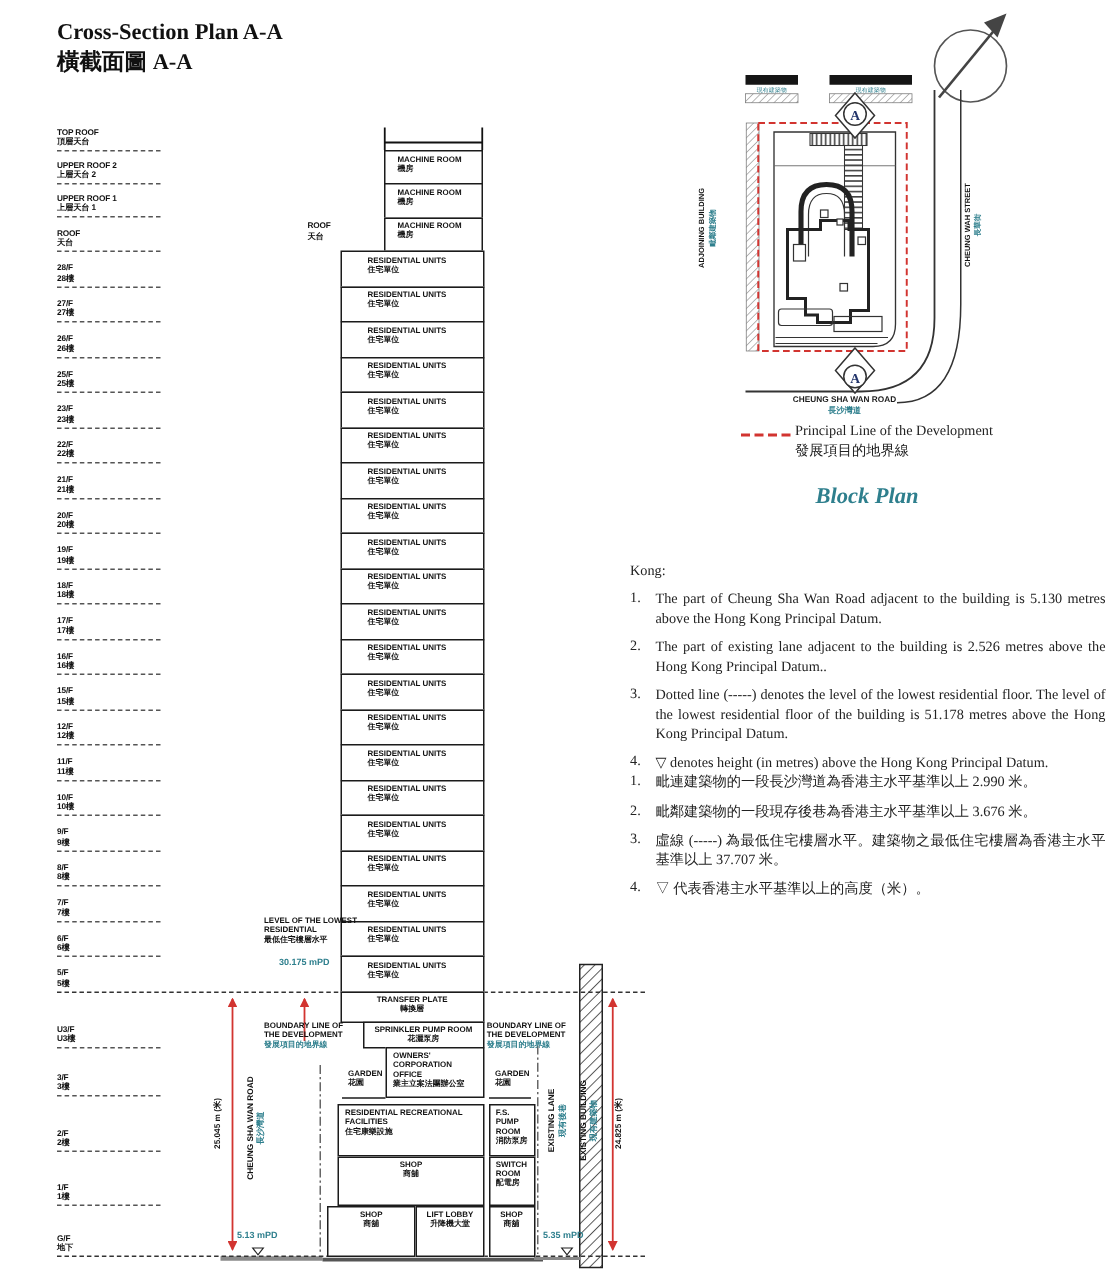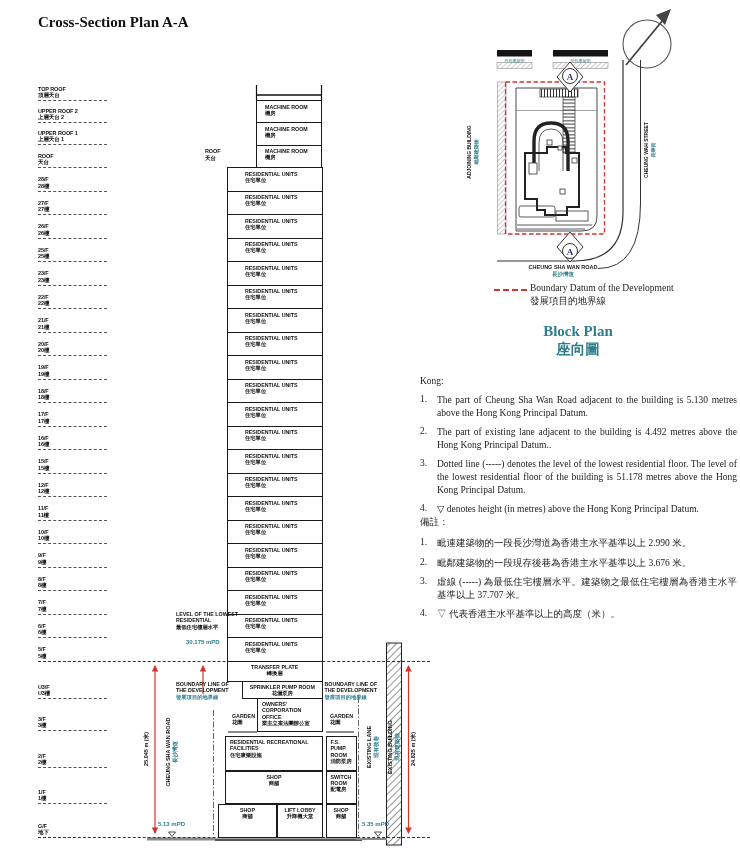--- a/index.html
+++ b/index.html
@@ -118,20 +118,21 @@
     <rect x="556" y="211" width="32" height="10" fill="none" stroke="#333" stroke-width="0.8"></rect>
     <line x1="517" y1="225" x2="592" y2="225" stroke="#333" stroke-width="0.8"></line>
     <line x1="517" y1="229" x2="585" y2="229" stroke="#333" stroke-width="0.8"></line>
 
     <polygon points="570,62 583,77 570,92 557,77" fill="#fff" stroke="#333" stroke-width="1"></polygon>
     <polygon points="570,232 583,247 570,262 557,247" fill="#fff" stroke="#333" stroke-width="1"></polygon>
   </svg>
 
   <div class="title">
     <div>Cross-Section Plan A-A</div>
+    <div>橫截面圖 A-A</div>
   </div>
 
   <div id="floors">
       <div class="fl" style="left: 38px; top: 85.5px;">
         <div>TOP ROOF</div>
         <div>頂層天台</div>
       </div>
       <div class="fdash" style="left: 38px; top: 100px; width: 69px;"></div>
       <div class="fl" style="left: 38px; top: 107.5px;">
         <div>UPPER ROOF 2</div>
@@ -480,49 +481,47 @@
 
   <div class="bp-road" style="left:503px;top:264px;width:120px;">
     <div>CHEUNG SHA WAN ROAD</div>
     <div class="teal">長沙灣道</div>
   </div>
 
   <div class="acirc" style="left:562px;top:68px;">A</div>
   <div class="acirc" style="left:562px;top:243px;">A</div>
 
   <div class="legend-swatch" style="left:494px;top:289px;"></div>
-  <div class="legend-txt" style="left:530px;top:282px;">Boundary Datum of the Development</div>
+  <div class="legend-txt" style="left:530px;top:282px;">Principal Line of the Development</div>
   <div class="legend-txt" style="left:530px;top:295px;">發展項目的地界線</div>
 
-  <div class="bp-title" style="left:468px;top:322px;">Block Plan</div>
-  <div class="bp-title" style="left:468px;top:340px;font-size:14.5px;">座向圖</div>
+  <div class="bp-title" style="left:468px;top:322px;font-style:italic;">Block Plan</div>
 
   <div class="notes" style="top:376px;">
     <div class="hd">Kong:</div>
     <div id="notes-en">
         <div class="nitem">
           <span class="num">1.</span>
           <span class="txt">The part of Cheung Sha Wan Road adjacent to the building is 5.130 metres above the Hong Kong Principal Datum.</span>
         </div>
         <div class="nitem">
           <span class="num">2.</span>
-          <span class="txt">The part of existing lane adjacent to the building is 4.492 metres above the Hong Kong Principal Datum..</span>
+          <span class="txt">The part of existing lane adjacent to the building is 2.526 metres above the Hong Kong Principal Datum..</span>
         </div>
         <div class="nitem">
           <span class="num">3.</span>
           <span class="txt">Dotted line (-----) denotes the level of the lowest residential floor. The level of the lowest residential floor of the building is 51.178 metres above the Hong Kong Principal Datum.</span>
         </div>
         <div class="nitem">
           <span class="num">4.</span>
           <span class="txt">▽ denotes height (in metres) above the Hong Kong Principal Datum.</span>
         </div>
       </div>
   </div>
   <div class="notes" style="top:516px;">
-    <div class="hd">備註：</div>
     <div id="notes-zh">
         <div class="nitem">
           <span class="num">1.</span>
           <span class="txt">毗連建築物的一段長沙灣道為香港主水平基準以上 2.990 米。</span>
         </div>
         <div class="nitem">
           <span class="num">2.</span>
           <span class="txt">毗鄰建築物的一段現存後巷為香港主水平基準以上 3.676 米。</span>
         </div>
         <div class="nitem">

